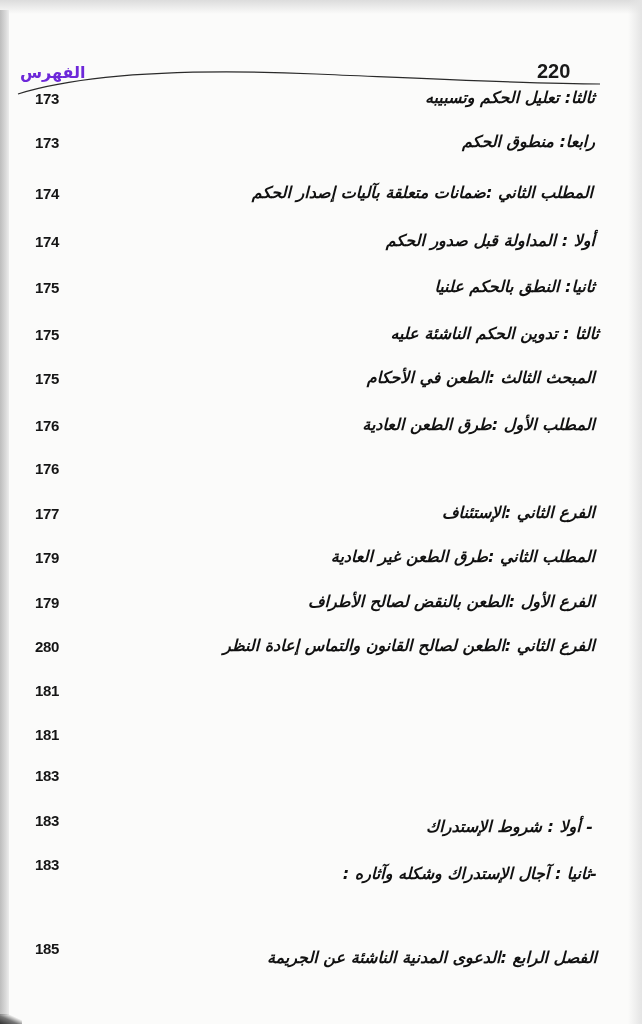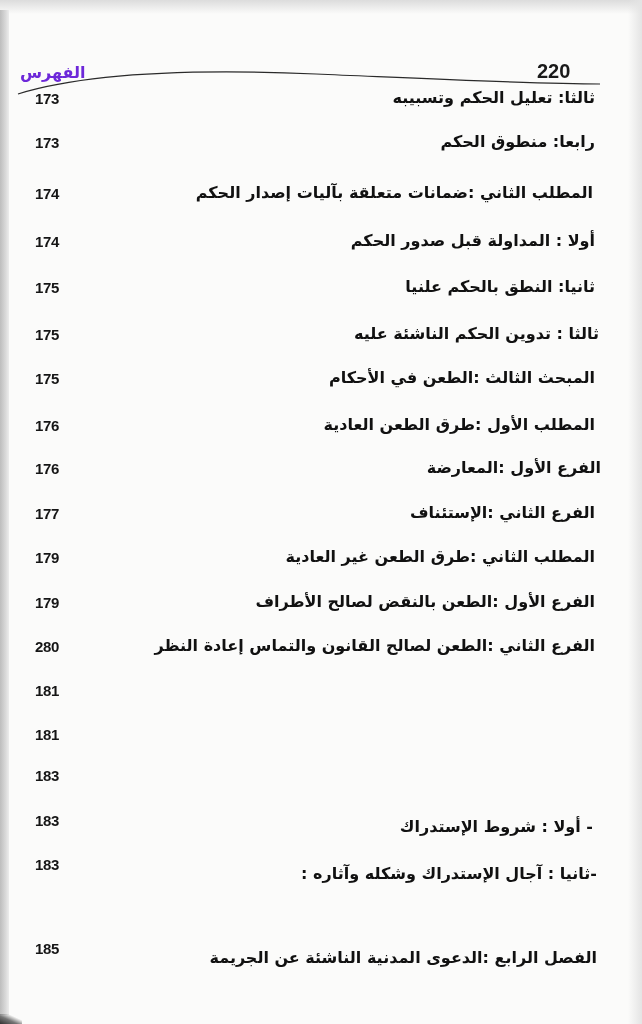--- a/index.html
+++ b/index.html
@@ -90,20 +90,21 @@
     .toc-title {
       position: absolute;
       right: 0;
       top: -2px;
       direction: rtl;
       text-align: right;
       font-size: 16px;
       font-weight: bold;
       white-space: nowrap;
       color: #111;
+      font-style: italic;
     }
   </style>
 </head>
 <body>
 
 <div class="page">
   <div class="top-shadow"></div>
   <div class="spine"></div>
   <div class="right-shadow"></div>
   <div class="bottom-corner"></div>
@@ -142,21 +143,20 @@
     <div class="toc-row" style="top:370px">
       <span class="toc-page">175</span>
       <span class="toc-title">المبحث الثالث :الطعن في الأحكام</span>
     </div>
     <div class="toc-row" style="top:417px">
       <span class="toc-page">176</span>
       <span class="toc-title">المطلب الأول :طرق الطعن العادية</span>
     </div>
     <div class="toc-row" style="top:460px">
       <span class="toc-page">176</span>
-      <span class="toc-title" style="right:-6px">الفرع الأول :المعارضة</span>
     </div>
     <div class="toc-row" style="top:505px">
       <span class="toc-page">177</span>
       <span class="toc-title">الفرع الثاني :الإستئناف</span>
     </div>
     <div class="toc-row" style="top:549px">
       <span class="toc-page">179</span>
       <span class="toc-title">المطلب الثاني :طرق الطعن غير العادية</span>
     </div>
     <div class="toc-row" style="top:594px">

